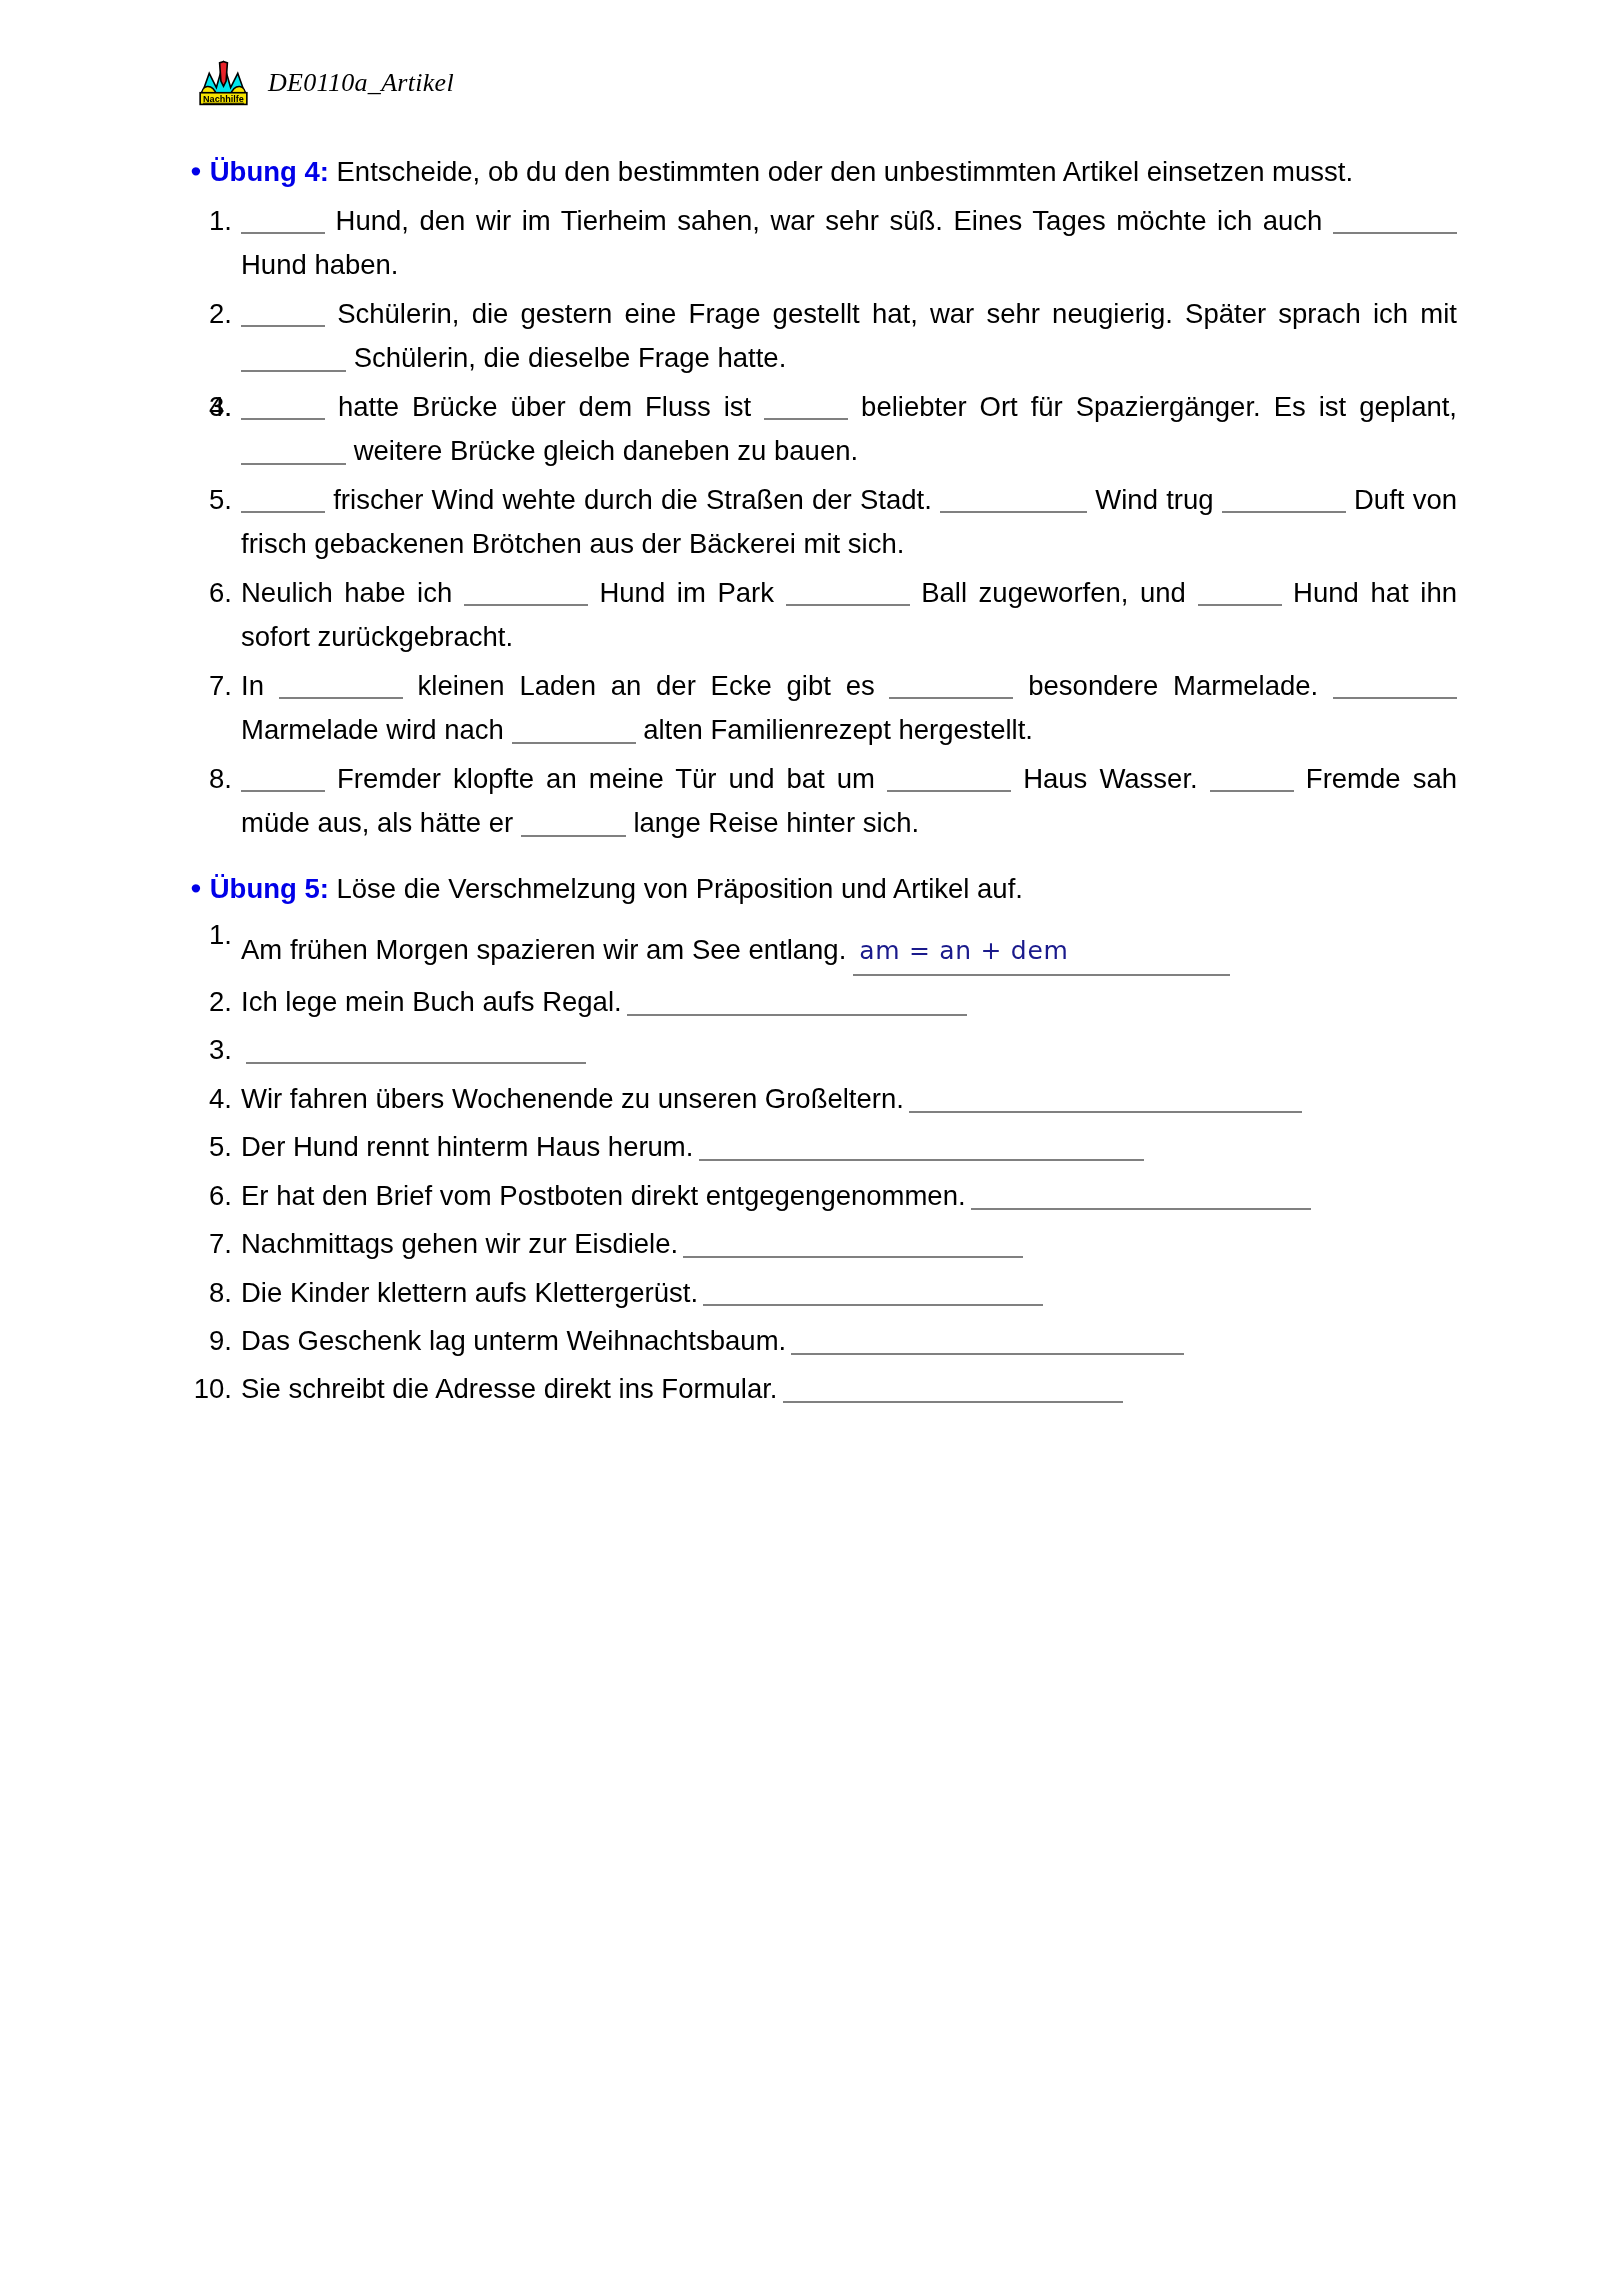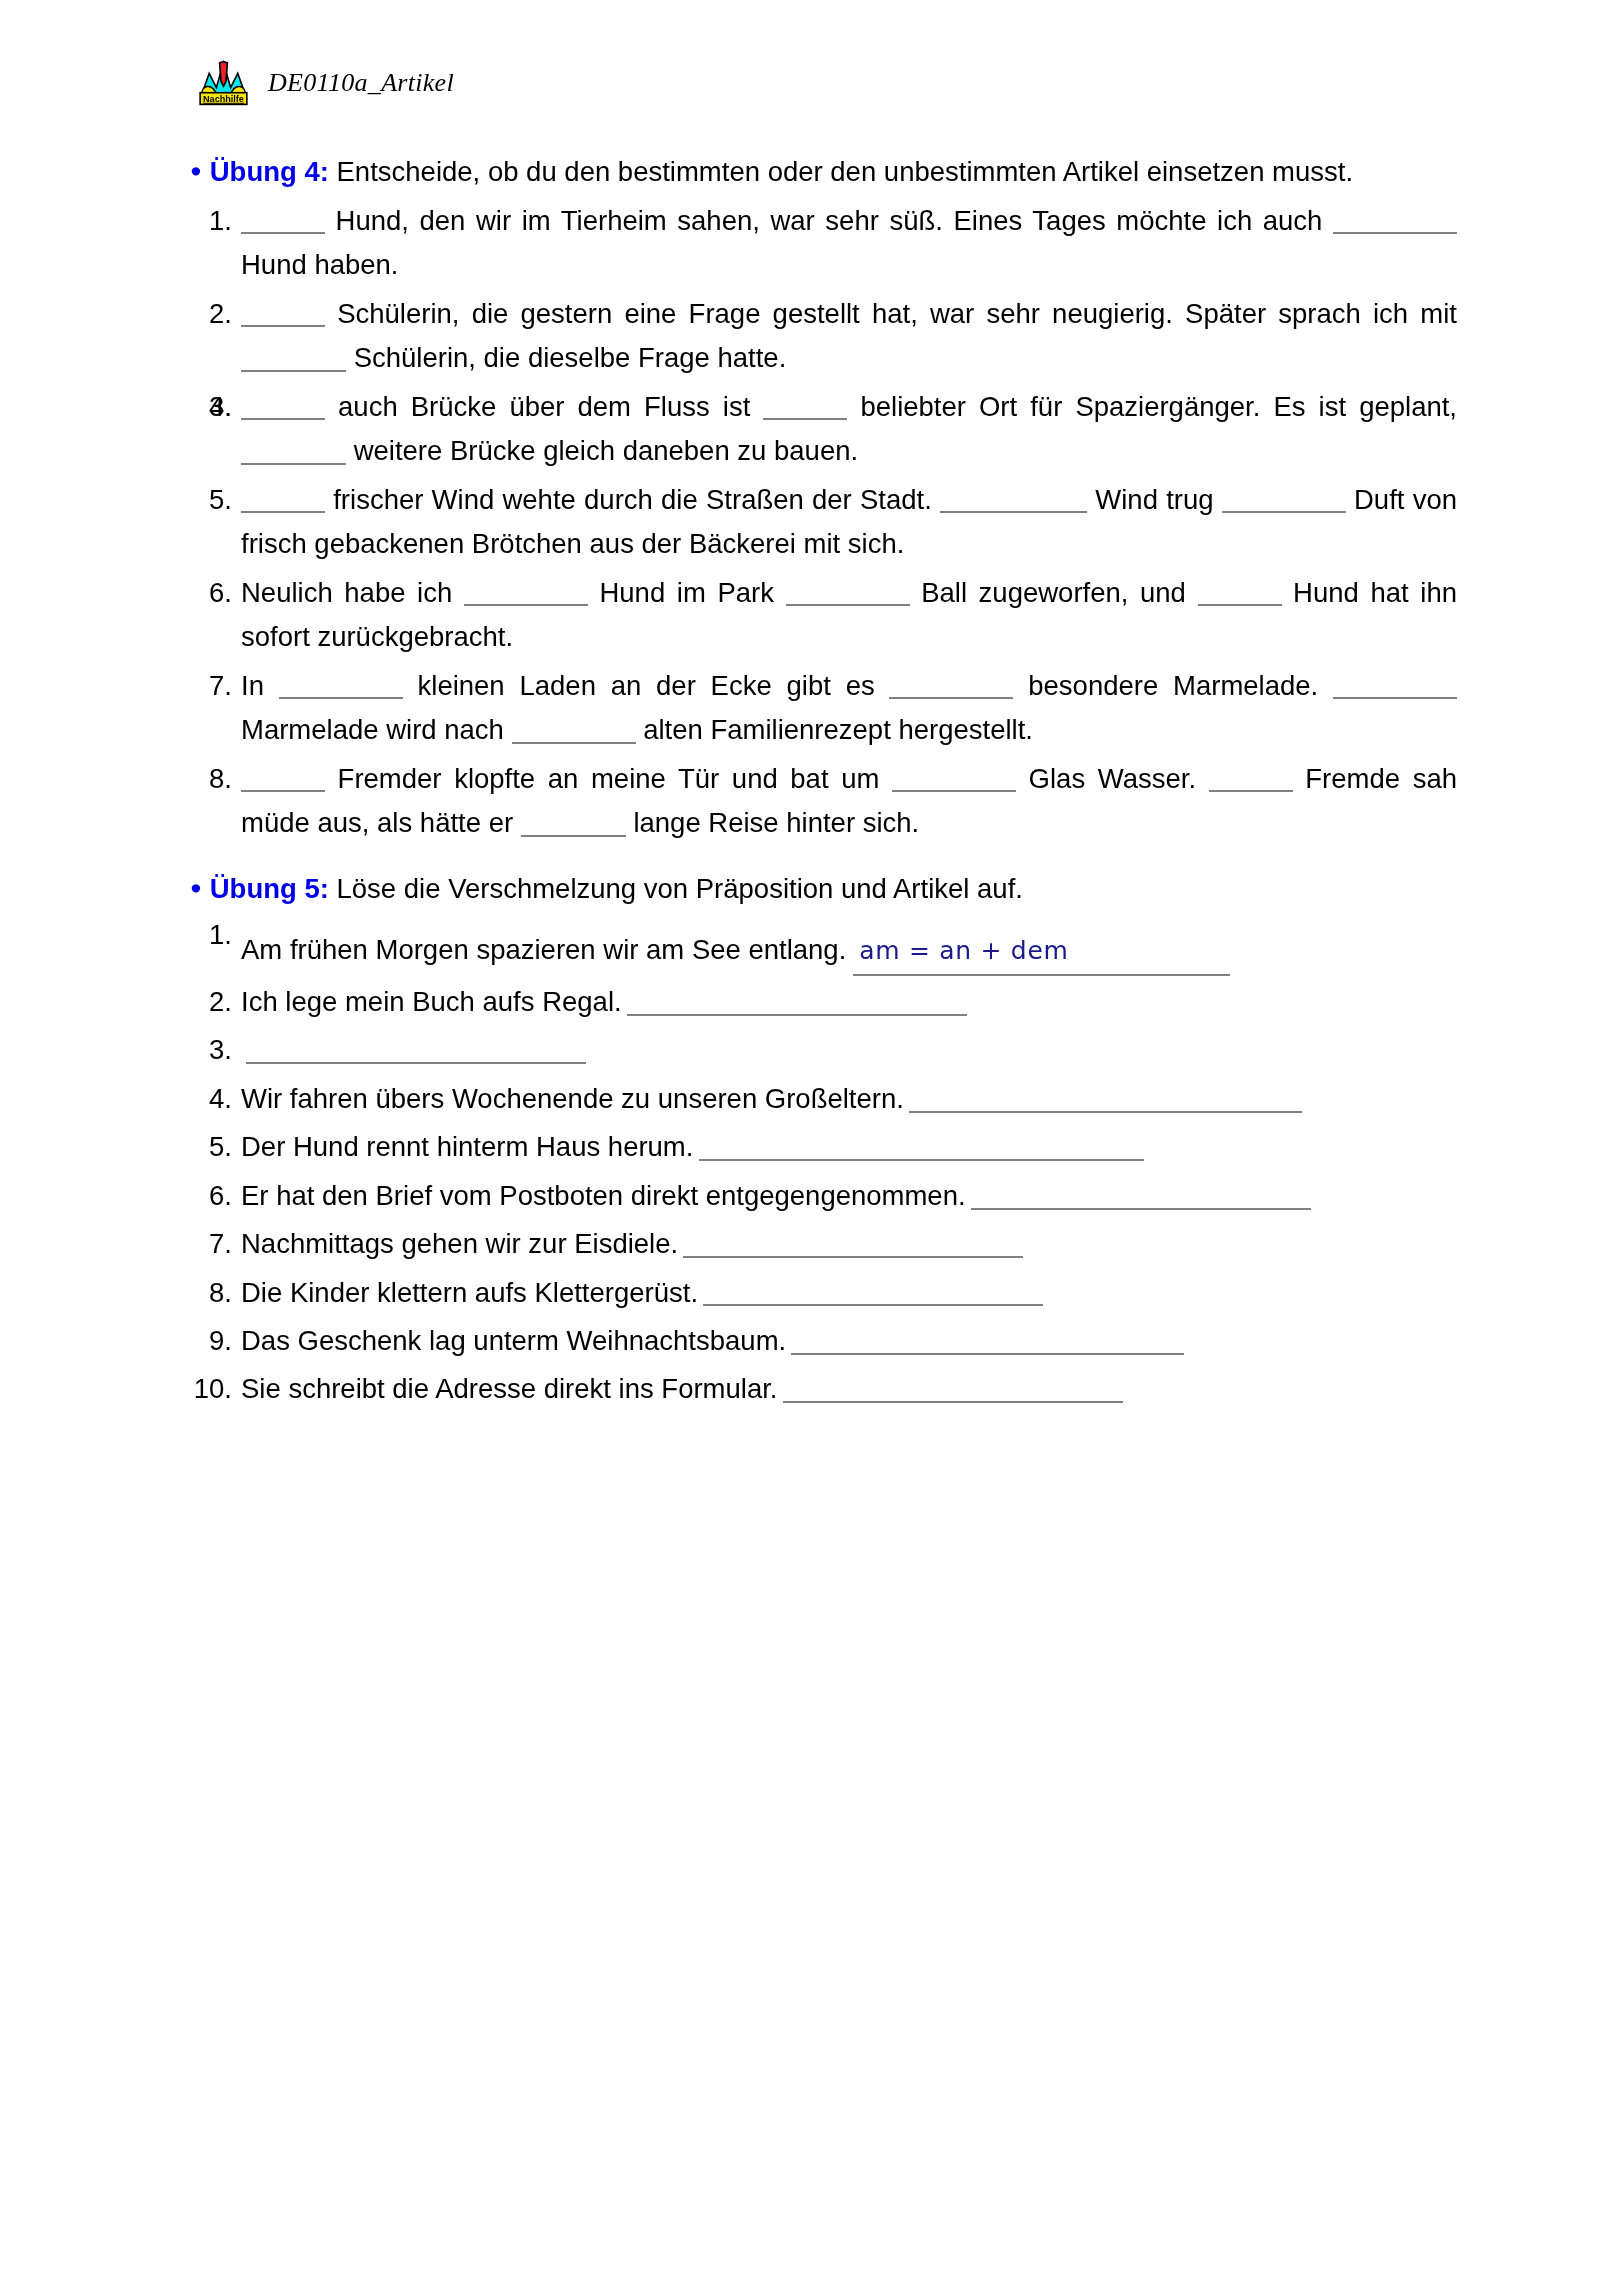--- a/index.html
+++ b/index.html
@@ -179,25 +179,25 @@
   <div class="content">
 
     <p class="ex-head">
       <span class="bullet">●</span><span class="lbl">Übung 4:</span><span> Entscheide, ob du den bestimmten oder den unbestimmten Artikel einsetzen musst.</span>
     </p>
 
     <ol class="items ex4" id="ex4-list">
         <li><span class="num">1.</span><span class="txt"><span class="blank s"></span><span> Hund, den wir im Tierheim sahen, war sehr süß. Eines Tages möchte ich auch </span><span class="blank l"></span><span> Hund haben.</span></span></li>
         <li><span class="num">2.</span><span class="txt"><span class="blank s"></span><span> Schülerin, die gestern eine Frage gestellt hat, war sehr neugierig. Später sprach ich mit </span><span class="blank m"></span><span> Schülerin, die dieselbe Frage hatte.</span></span></li>
         <li><span class="num">3.</span></li>
-        <li><span class="num">4.</span><span class="txt"><span class="blank s"></span><span> auch Brücke über dem Fluss ist </span><span class="blank s"></span><span> beliebter Ort für Spaziergänger. Es ist geplant, </span><span class="blank m"></span><span> weitere Brücke gleich daneben zu bauen.</span></span></li>
+        <li><span class="num">4.</span><span class="txt"><span class="blank s"></span><span> hatte Brücke über dem Fluss ist </span><span class="blank s"></span><span> beliebter Ort für Spaziergänger. Es ist geplant, </span><span class="blank m"></span><span> weitere Brücke gleich daneben zu bauen.</span></span></li>
         <li><span class="num">5.</span><span class="txt"><span class="blank s"></span><span> frischer Wind wehte durch die Straßen der Stadt. </span><span class="blank xl"></span><span> Wind trug </span><span class="blank l"></span><span> Duft von frisch gebackenen Brötchen aus der Bäckerei mit sich.</span></span></li>
         <li><span class="num">6.</span><span class="txt"><span>Neulich habe ich </span><span class="blank l"></span><span> Hund im Park </span><span class="blank l"></span><span> Ball zugeworfen, und </span><span class="blank s"></span><span> Hund hat ihn sofort zurückgebracht.</span></span></li>
         <li><span class="num">7.</span><span class="txt"><span>In </span><span class="blank l"></span><span> kleinen Laden an der Ecke gibt es </span><span class="blank l"></span><span> besondere Marmelade. </span><span class="blank l"></span><span> Marmelade wird nach </span><span class="blank l"></span><span> alten Familienrezept hergestellt.</span></span></li>
-        <li><span class="num">8.</span><span class="txt"><span class="blank s"></span><span> Fremder klopfte an meine Tür und bat um </span><span class="blank l"></span><span> Glas Wasser. </span><span class="blank s"></span><span> Fremde sah müde aus, als hätte er </span><span class="blank m"></span><span> lange Reise hinter sich.</span></span></li>
+        <li><span class="num">8.</span><span class="txt"><span class="blank s"></span><span> Fremder klopfte an meine Tür und bat um </span><span class="blank l"></span><span> Haus Wasser. </span><span class="blank s"></span><span> Fremde sah müde aus, als hätte er </span><span class="blank m"></span><span> lange Reise hinter sich.</span></span></li>
       </ol>
 
     <p class="ex-head" style="margin-top:25px;margin-bottom:6.5px;">
       <span class="bullet">●</span><span class="lbl">Übung 5:</span><span> Löse die Verschmelzung von Präposition und Artikel auf.</span>
     </p>
 
     <ol class="items ex5" id="ex5-list">
         <li><span class="num">1.</span><span class="txt"><span>Am frühen Morgen spazieren wir am See entlang.</span><span class="answer-wrap"><span class="answer">am = an + dem</span></span></span></li>
         <li><span class="num">2.</span><span class="txt"><span>Ich lege mein Buch aufs Regal.</span><span class="ansline w5"></span></span></li>
         <li><span class="num">3.</span><span class="txt"><span class="ansline w5"></span></span></li>

